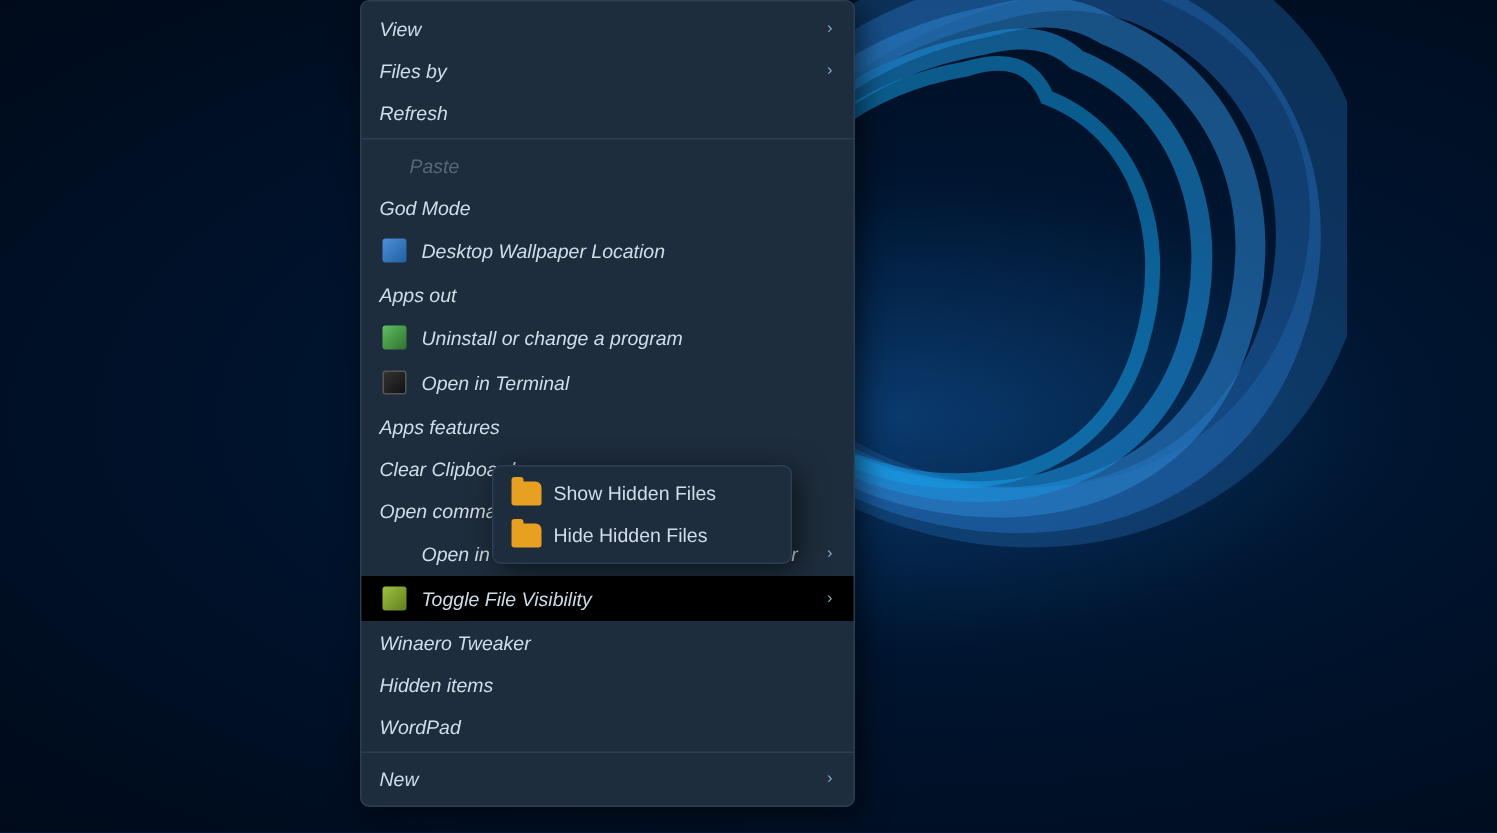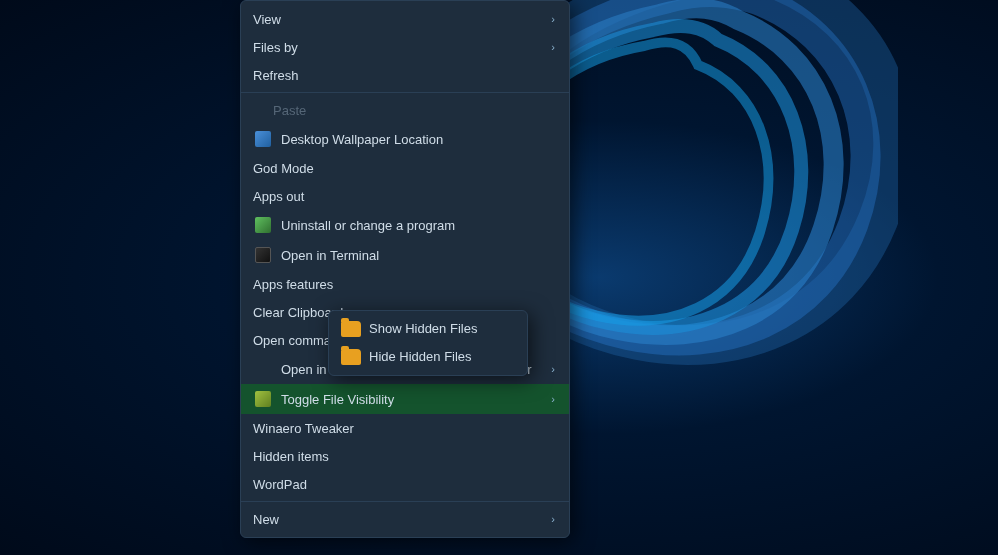--- a/index.html
+++ b/index.html
@@ -53,36 +53,37 @@
       min-height: 28px;
       position: relative;
       white-space: nowrap;
     }
 
     .menu-item:hover, .menu-item.highlighted {
       background: #2e5f8a;
     }
 
     .menu-item.highlighted {
-      background: #14532d;
+      background: #000000;
     }
 
     .menu-item .item-icon {
       width: 20px;
       height: 20px;
       margin-right: 8px;
       flex-shrink: 0;
       display: flex;
       align-items: center;
       justify-content: center;
       font-size: 14px;
     }
 
     .menu-item .item-label {
       flex: 1;
+      font-style: italic;
     }
 
     .menu-item .arrow {
       margin-left: auto;
       color: #8ab0cc;
       font-size: 11px;
     }
 
     .menu-item.disabled {
       color: #556677;
@@ -218,28 +219,28 @@
     <span class="item-label">Refresh</span>
   </div>
 
   <div class="menu-separator"></div>
 
   <div class="menu-item disabled">
     <span class="item-label">Paste</span>
   </div>
 
   <div class="menu-item">
+    <span class="item-label">God Mode</span>
+  </div>
+
+  <div class="menu-item">
     <span class="item-icon">
       <span class="icon-square"></span>
     </span>
     <span class="item-label">Desktop Wallpaper Location</span>
-  </div>
-
-  <div class="menu-item">
-    <span class="item-label">God Mode</span>
   </div>
 
   <div class="menu-item">
     <span class="item-label">Apps out</span>
   </div>
 
   <div class="menu-item">
     <span class="item-icon">
       <span class="icon-control-panel"></span>
     </span>

